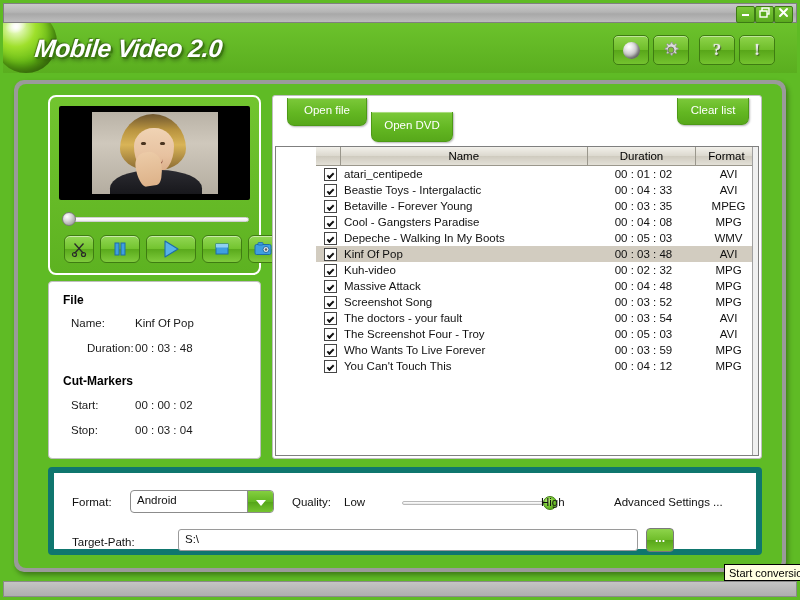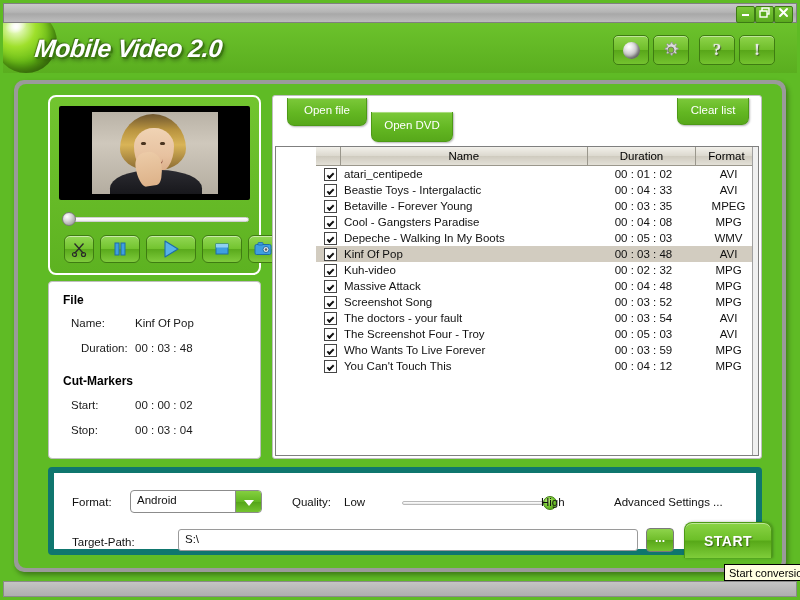--- a/index.html
+++ b/index.html
@@ -266,21 +266,21 @@
     position: absolute;
     font-size: 12px; font-weight: bold; color: #000;
   }
   .fc-l { position: absolute; font-size: 11.5px; color: #1a1a1a; }
   .fc-v { position: absolute; font-size: 11.5px; color: #1a1a1a; }
   #fc-h-file   { left: 14px; top: 11px; }
   #fc-l-name   { left: 22px; top: 35px; }
   #fc-v-name   { left: 86px; top: 35px; width: 110px; overflow:hidden; white-space:nowrap;
                  -webkit-mask-image: linear-gradient(to right, #000 86%, transparent 100%);
                  mask-image: linear-gradient(to right, #000 86%, transparent 100%); }
-  #fc-l-dur    { left: 16px; top: 60px; padding-left: 16px; }
+  #fc-l-dur    { left: 22px; top: 60px; padding-left: 16px; }
   #fc-v-dur    { left: 86px; top: 60px; }
   #fc-h-cut    { left: 14px; top: 92px; }
   #fc-l-start  { left: 22px; top: 117px; }
   #fc-v-start  { left: 86px; top: 117px; }
   #fc-l-stop   { left: 22px; top: 142px; }
   #fc-v-stop   { left: 86px; top: 142px; }
 
   
   #list-card {
     position: absolute;
@@ -392,21 +392,21 @@
   .sc-l { position:absolute; font-size: 11.5px; color:#111; }
   #sc-l-format { left: 18px; top: 23px; }
   #sc-l-target { left: 18px; top: 63px; }
   #sc-l-quality{ left: 238px; top: 23px; }
   #sc-l-low    { left: 290px; top: 23px; }
   #sc-l-high   { left: 487px; top: 23px; }
 
   #format-select {
     position: absolute;
     left: 76px; top: 17px;
-    width: 132px; height: 23px;
+    width: 144px; height: 23px;
     background: #ffffff;
     border: 1px solid #8c8c8c;
     border-radius: 4px;
     box-sizing: border-box;
     cursor: pointer;
   }
   #format-value {
     position: absolute;
     left: 6px; top: 3px;
     font-size: 11.5px; color: #111;
@@ -779,23 +779,20 @@
 
         <div id="adv-settings">Advanced Settings ...</div>
 
         <div class="sc-l" id="sc-l-target">Target-Path:</div>
         <div id="target-input" title="S:\">
           <span id="target-value">S:\</span>
         </div>
         <div id="browse-btn">...</div>
       </div>
 
-      <div id="start-btn">
-        <span id="start-label">START</span>
-      </div>
 
     </div>
   </div>
 
   <div id="tooltip">Start conversio</div>
 
   <div id="statusbar"></div>
 
 </div>
 

